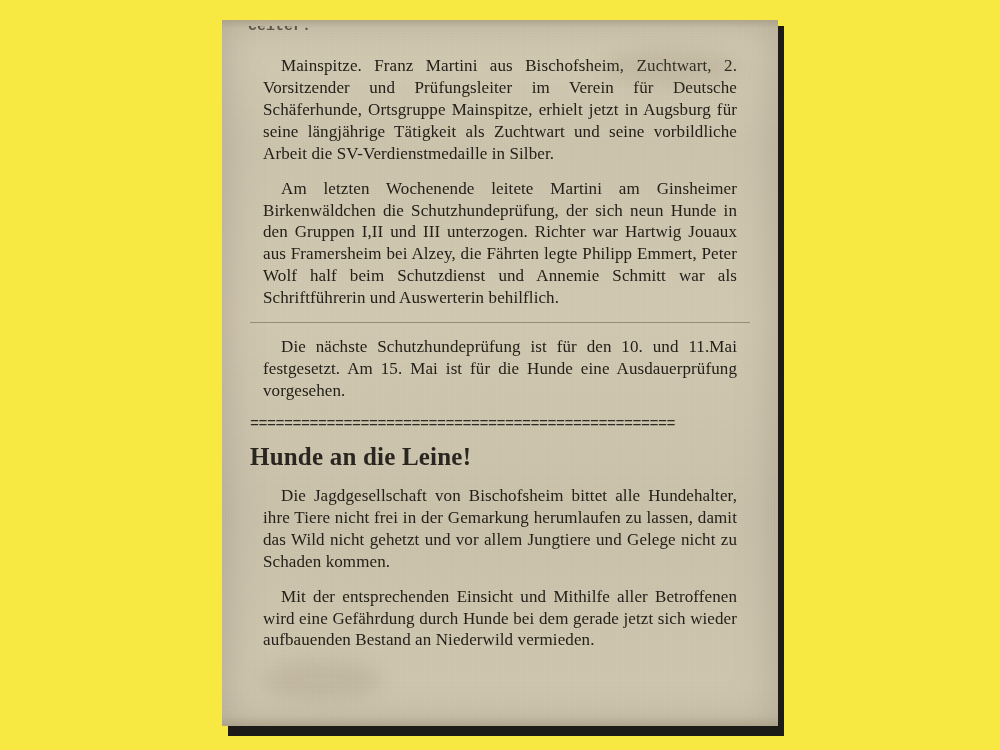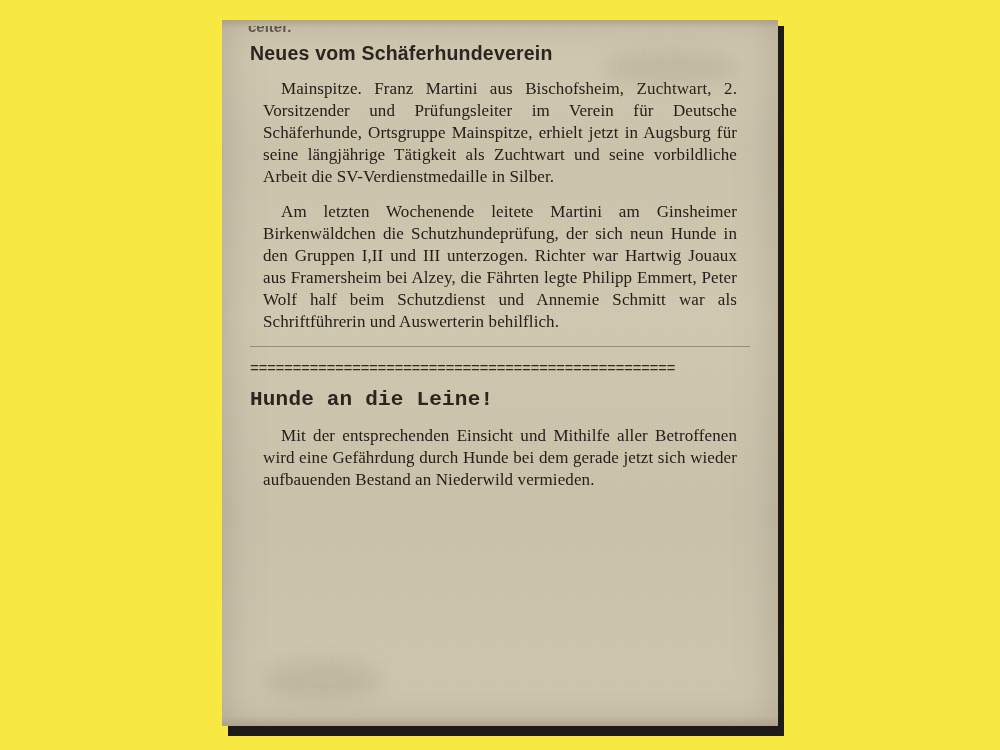--- a/index.html
+++ b/index.html
@@ -73,21 +73,21 @@
   
   .cut-line {
     position: absolute;
     left: 26px;
     top: 6px;
     width: 120px;
     height: 14px;
     overflow: hidden;
     color: #3a352c;
     font-size: 15px;
-    font-family: Liberation Sans, sans-serif;
+    font-family: Liberation Mono, monospace;
     font-weight: bold;
     opacity: 0.75;
   }
   .cut-line span {
     display: block;
     margin-top: -8px;
   }
 
   .column {
     position: absolute;
@@ -100,23 +100,23 @@
     font-family: "Liberation Sans", sans-serif;
     font-weight: bold;
     font-size: 19.5px;
     letter-spacing: 0.2px;
     color: #2a261f;
     margin: 0 0 7px 0;
     line-height: 1.2;
   }
 
   h2.headline2 {
-    font-family: Liberation Mono, monospace;
+    font-family: Liberation Serif, serif;
     font-weight: bold;
-    font-size: 21px;
+    font-size: 25px;
     letter-spacing: 0.2px;
     color: #2a261f;
     margin: 8px 0 6px 0;
     line-height: 1.2;
   }
 
   p.para {
     margin: 13px;
     color: #242019;
     font-size: 17px;
@@ -180,32 +180,33 @@
 
   <div class="clipping">
     <div class="paper-inner">
 
       <div class="cut-line">
         <span>ceiter.</span>
       </div>
 
       <div class="column">
 
-        <h1 class="headline">Neues vom Schäferhundeverein</h1>
 
         <p class="para">Mainspitze. Franz Martini aus Bischofsheim, Zuchtwart, 2. Vorsitzender und Prüfungsleiter im Verein für Deutsche Schäferhunde, Ortsgruppe Mainspitze, erhielt jetzt in Augsburg für seine längjährige Tätigkeit als Zuchtwart und seine vorbildliche Arbeit die SV-Verdienstmedaille in Silber.</p>
         <p class="para">Am letzten Wochenende leitete Martini am Ginsheimer Birkenwäldchen die Schutzhundeprüfung, der sich neun Hunde in den Gruppen I,II und III unterzogen. Richter war Hartwig Jouaux aus Framersheim bei Alzey, die Fährten legte Philipp Emmert, Peter Wolf half beim Schutzdienst und Annemie Schmitt war als Schriftführerin und Auswerterin behilflich.</p>
 
         <hr class="rule">
 
+        <p class="para">Die nächste Schutzhundeprüfung ist für den 10. und 11.Mai festgesetzt. Am 15. Mai ist für die Hunde eine Ausdauerprüfung vorgesehen.</p>
 
         <div class="divider-dashes">==================================================</div>
 
         <h2 class="headline2">Hunde an die Leine!</h2>
 
+        <p class="para">Die Jagdgesellschaft von Bischofsheim bittet alle Hundehalter, ihre Tiere nicht frei in der Gemarkung herumlaufen zu lassen, damit das Wild nicht gehetzt und vor allem Jungtiere und Gelege nicht zu Schaden kommen.</p>
         <p class="para">Mit der entsprechenden Einsicht und Mithilfe aller Betroffenen wird eine Gefährdung durch Hunde bei dem gerade jetzt sich wieder aufbauenden Bestand an Niederwild vermieden.</p>
 
       </div>
 
       <div class="smudge" style="left:40px; top:640px; width:120px; height:40px;"></div>
       <div class="smudge" style="left:380px; top:30px; width:140px; height:36px;"></div>
       <div class="noise"></div>
     </div>
   </div>
 

